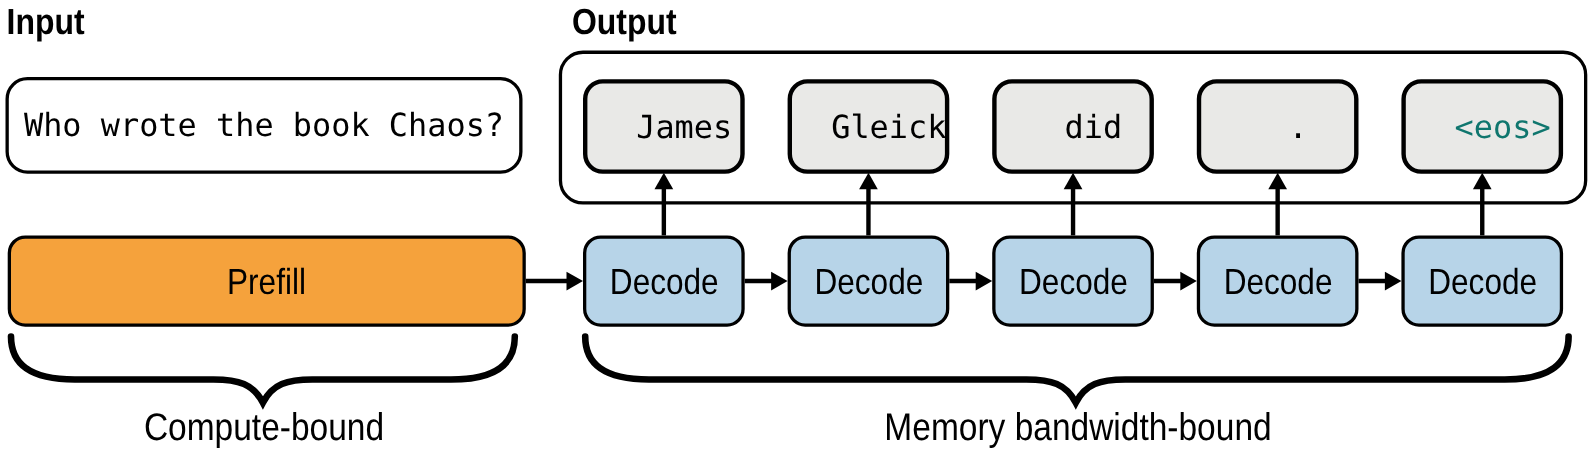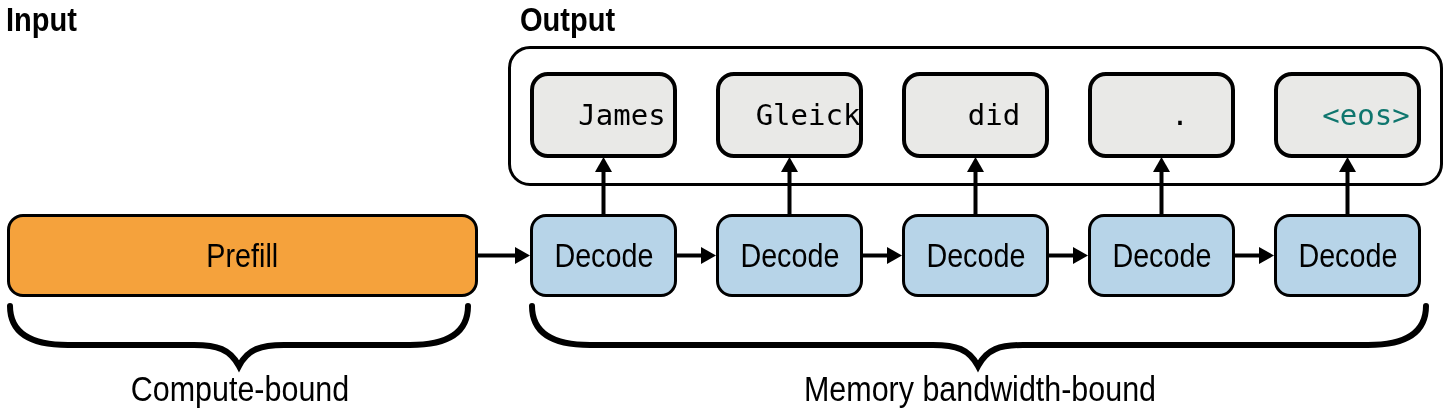--- a/index.html
+++ b/index.html
@@ -72,20 +72,23 @@
 
 <div class="stage">
 
   <div class="heading" id="input-heading">
     <span class="cond">Input</span>
   </div>
   <div class="heading" id="output-heading">
     <span class="cond">Output</span>
   </div>
 
+  <div class="box" id="input-box">
+    <span class="mono">Who wrote the book Chaos?</span>
+  </div>
 
   <div class="box" id="output-container"></div>
 
   <div class="box token x0">
     <span class="mono">James</span>
   </div>
   <div class="box token x1">
     <span class="mono">Gleick</span>
   </div>
   <div class="box token x2">

